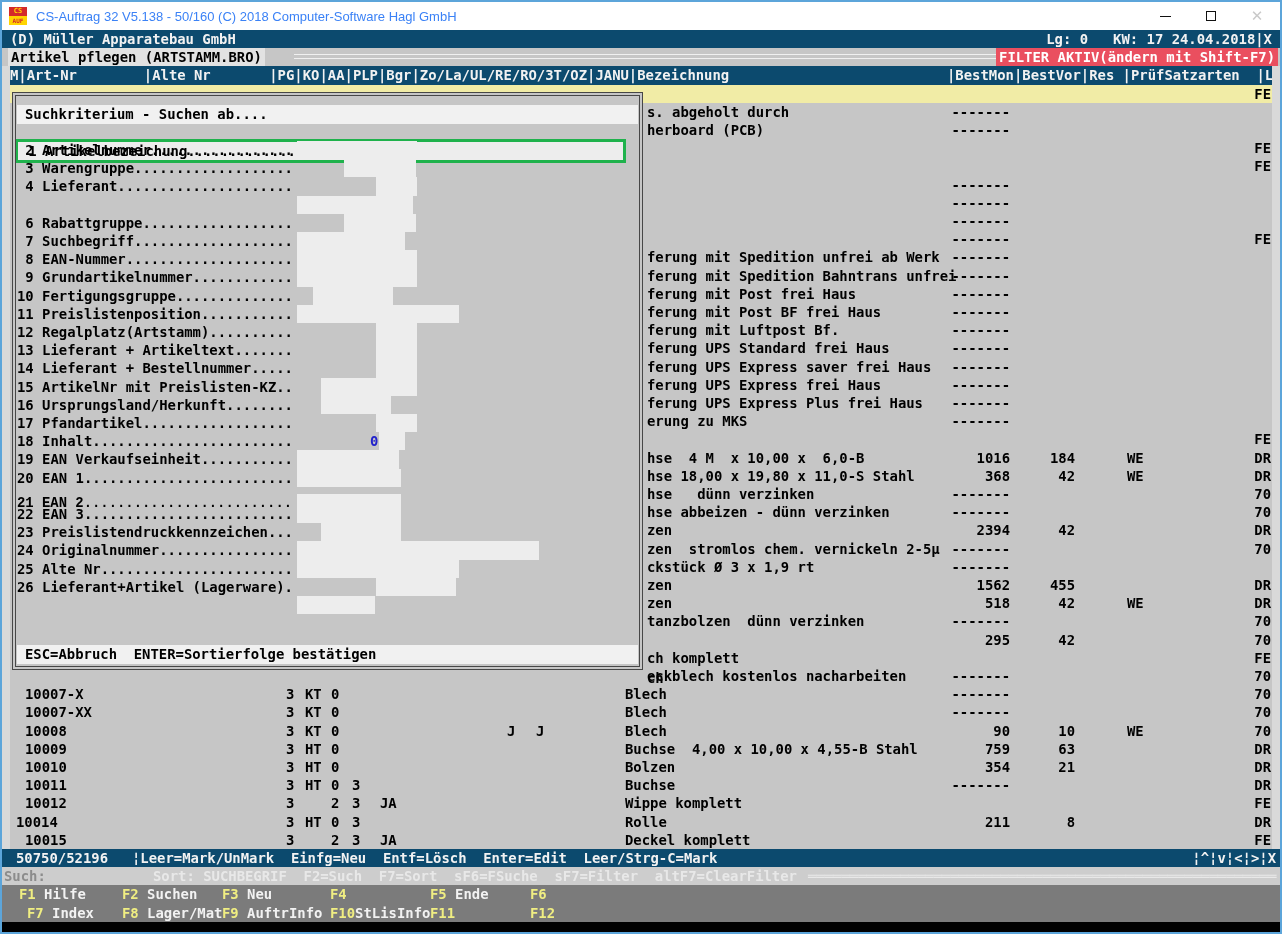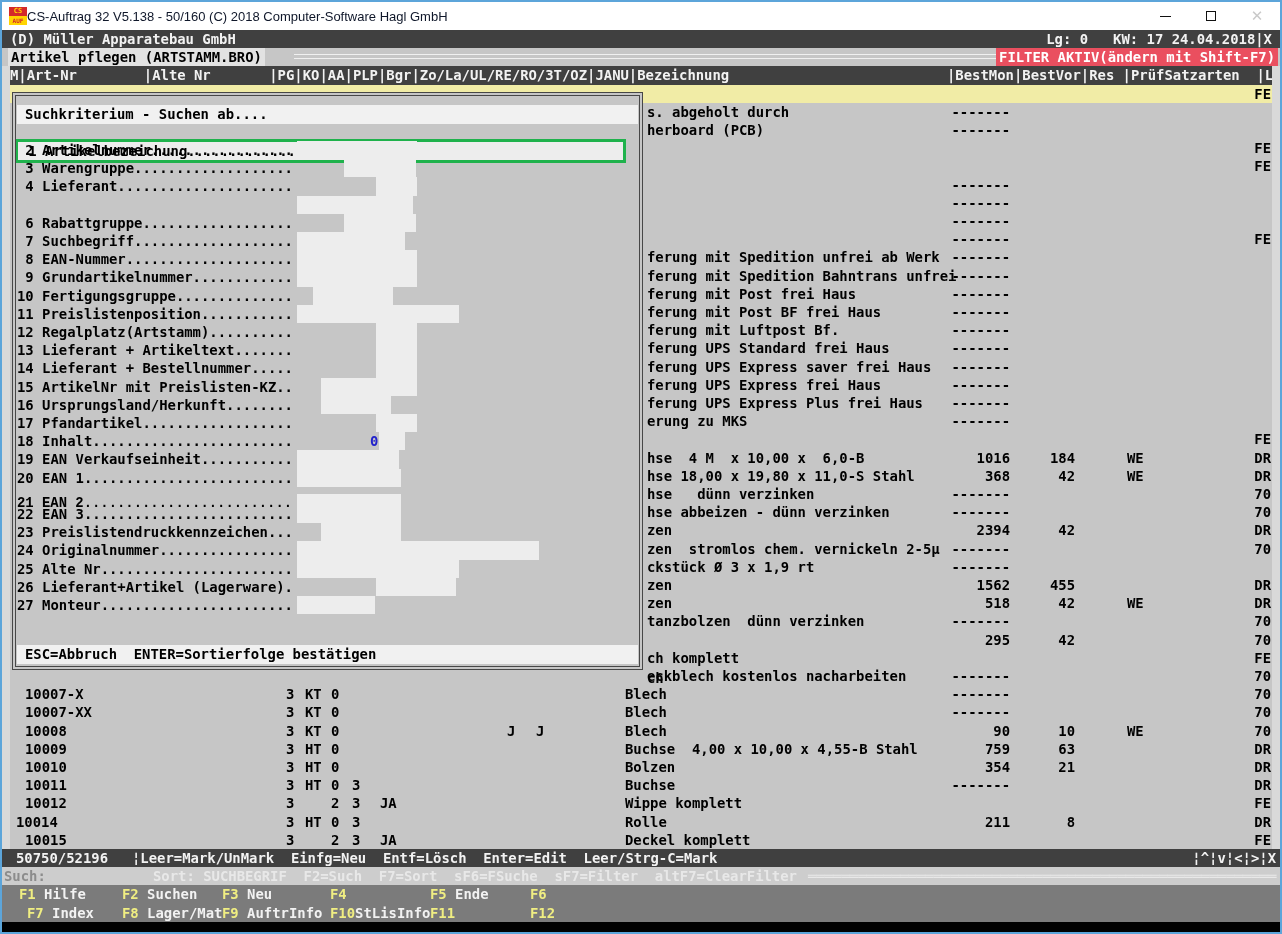--- a/index.html
+++ b/index.html
@@ -8,31 +8,31 @@
        font-family:"DejaVu Sans Mono",monospace;}
   
   .titlebar{position:absolute;left:0;top:0;width:1278px;height:28px;background:#ffffff;
             display:flex;align-items:center;}
   .tb-icon{width:18px;height:18px;margin-left:7px;display:flex;flex-direction:column;
            box-sizing:border-box;flex:none;}
   .tb-icon .ic-top{flex:1;background:#d42a2a;color:#ffd400;
            font:bold 7px/9px "DejaVu Sans Mono",monospace;text-align:center;}
   .tb-icon .ic-bot{flex:1;background:#ffd400;color:#d42a2a;
            font:bold 6px/9px "DejaVu Sans Mono",monospace;text-align:center;}
-  .tb-title{font:13px "Liberation Sans",sans-serif;color:#0f172a;white-space:pre;}
+  .tb-title{margin-left:9px;font:13px "Liberation Sans",sans-serif;color:#3b82f6;white-space:pre;}
   .tb-controls{margin-left:auto;display:flex;height:100%;}
   .tb-btn{width:46px;display:flex;align-items:center;justify-content:center;}
   .glyph-min{width:11px;height:1px;background:#111;}
   .glyph-max{width:10px;height:10px;border:1px solid #111;box-sizing:border-box;}
   .glyph-close{color:#c9c9c9;font:15px "DejaVu Sans",sans-serif;}
   
   .screen{position:absolute;left:0;top:28px;width:1278px;height:902px;background:#c6c6c6;
           overflow:hidden;font-weight:bold;font-size:13.9px;color:#000;}
   .seg{position:absolute;white-space:pre;line-height:18.2px;height:18.2px;}
-  .bar{position:absolute;left:0;width:1278px;height:18.2px;background:#404040;overflow:hidden;}
+  .bar{position:absolute;left:0;width:1278px;height:18.2px;background:#0c4a6e;overflow:hidden;}
   .white{color:#f2f2f2;}
   .dim{color:#e8e8e8;}
   .such{color:#8c8c8c;}
   .r0{top:0;}
   .r1{position:absolute;left:0;top:18.2px;width:1278px;height:18.2px;background:#c6c6c6;}
   .browse-title{background:#e2e2e2;padding:0 3px;color:#000;}
   .dblline{position:absolute;left:292px;top:6px;width:706px;height:5px;
            border-top:1px solid #f0f0f0;border-bottom:1px solid #f0f0f0;box-sizing:border-box;}
   .filter-badge{background:#ea4f5f;color:#fff;padding:0 3px;}
   .r2{top:36.4px;}
@@ -478,20 +478,19 @@
           <div class="frow" style="top: 466.6px;">
             <div class="frect" style="left: 284px; width: 162px;"></div>
             <span class="flabel">25 Alte Nr.......................</span>
           </div>
           <div class="frow" style="top: 484.8px;">
             <div class="frect" style="left: 363px; width: 80px;"></div>
             <span class="flabel">26 Lieferant+Artikel (Lagerware).</span>
           </div>
           <div class="frow" style="top: 503px;">
             <div class="frect" style="left: 284px; width: 78px;"></div>
-            <span class="flabel">27 Monteur.......................</span>
           </div>
         </div>
       <div class="dlg-strip dlg-footer">ESC=Abbruch  ENTER=Sortierfolge bestätigen</div>
     </div>
 
   </div>
 </div>
 
 </body></html>

